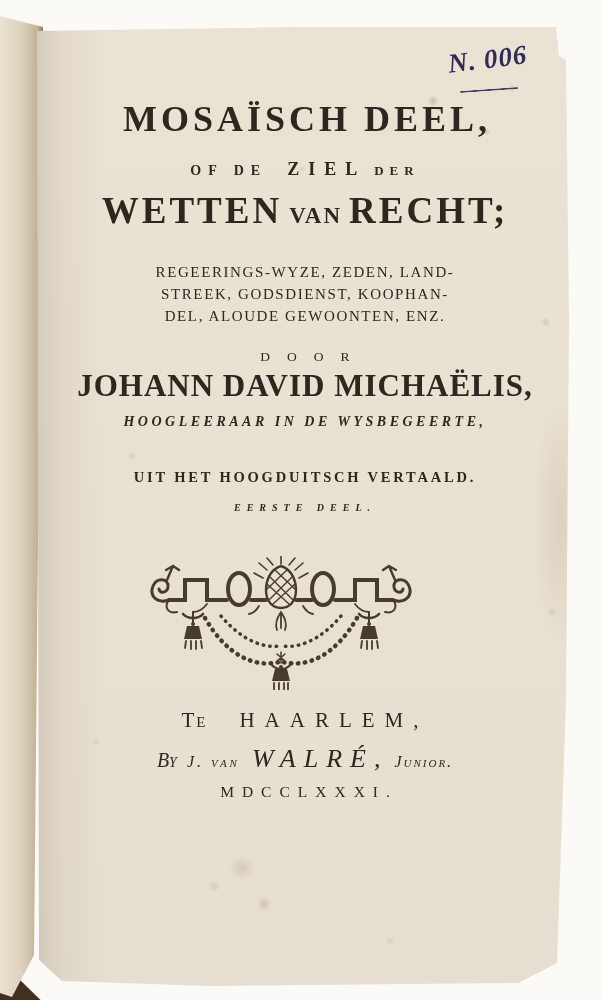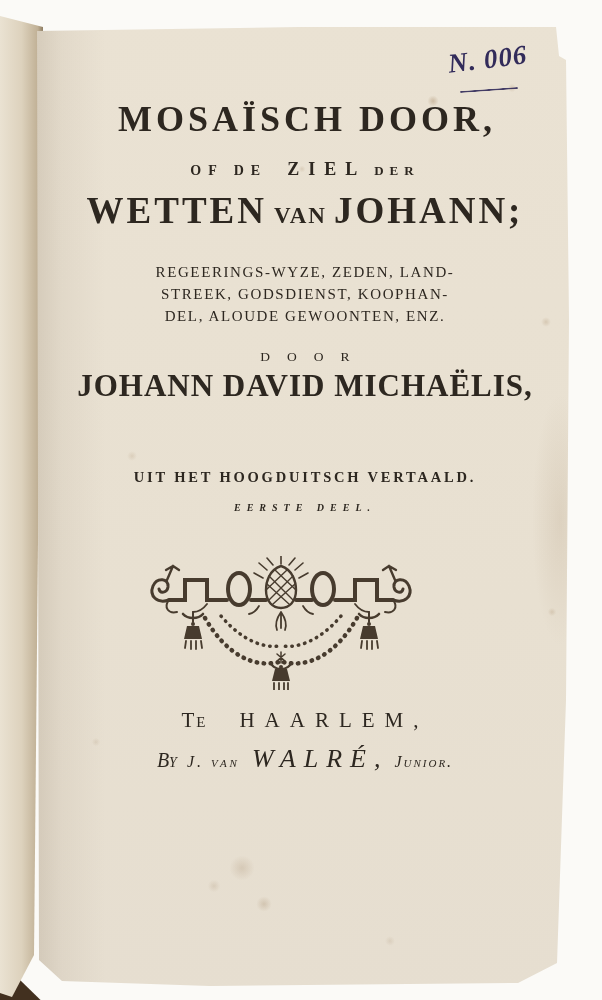--- a/index.html
+++ b/index.html
@@ -100,36 +100,37 @@
 
 <div class="binding-corner"></div>
 <div class="flyleaf"></div>
 
 <div class="page">
   <div class="annotation">N. 006</div>
   <div class="annotation-line"></div>
 
   <div class="content">
 
-    <div class="line title1">MOSAÏSCH DOOR,</div>
+    <div class="line title1">MOSAÏSCH DEEL,</div>
 
     <div class="line title2">
       <span class="sA">OF DE</span><span class="sB">ZIEL</span><span class="sC">DER</span>
     </div>
 
     <div class="line title3">
-      <span class="big">WETTEN</span><span class="small">VAN</span><span class="big">JOHANN;</span>
+      <span class="big">WETTEN</span><span class="small">VAN</span><span class="big">RECHT;</span>
     </div>
 
     <div class="line sub sub2">REGEERINGS-WYZE, ZEDEN, LAND-</div>
     <div class="line sub sub3">STREEK, GODSDIENST, KOOPHAN-</div>
     <div class="line sub sub4">DEL, ALOUDE GEWOONTEN, ENZ.</div>
 
     <div class="line door">DOOR</div>
     <div class="line author">JOHANN DAVID MICHAËLIS,</div>
+    <div class="line role role1">HOOGLEERAAR IN DE WYSBEGEERTE,</div>
 
     <div class="line translation">UIT HET HOOGDUITSCH VERTAALD.</div>
     <div class="line volume">EERSTE DEEL.</div>
 
     <svg class="ornament" viewBox="0 0 268 134" xmlns="http://www.w3.org/2000/svg">
       <g stroke="#3a2e21" fill="none" stroke-linecap="round" opacity="0.92">
 
         <path d="M22,44 h16 v-20 h22 v20 h20" stroke-width="4"></path>
         <path d="M104,44 h15" stroke-width="4"></path>
         <path d="M246,44 h-16 v-20 h-22 v20 h-20" stroke-width="4"></path>
@@ -178,15 +179,16 @@
     </svg>
 
     <div class="line place">
       <span class="pfx">Te</span><span class="nm">HAARLEM,</span>
     </div>
 
     <div class="line pub">
       <span class="pfx">By</span><span class="mid">J. van</span><span class="nm">WALRÉ,</span><span class="sfx">Junior.</span>
     </div>
 
+    <div class="line year">MDCCLXXXI.</div>
 
   </div>
 </div>
 
 </body></html>

